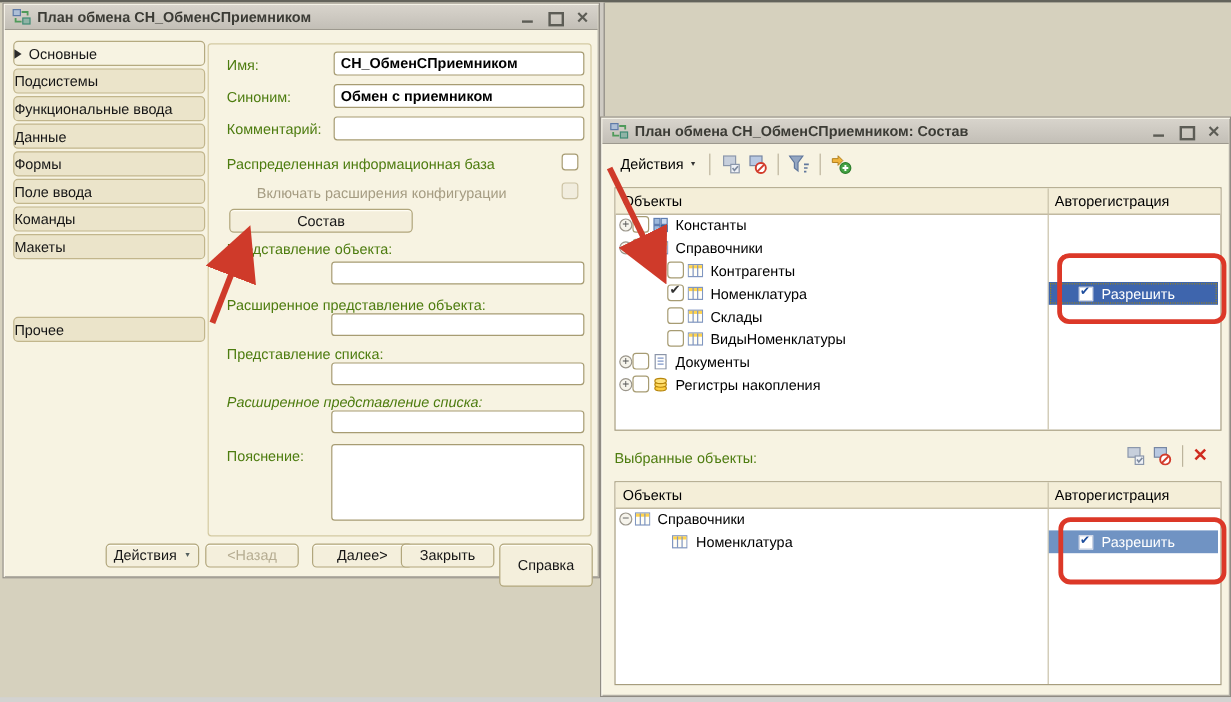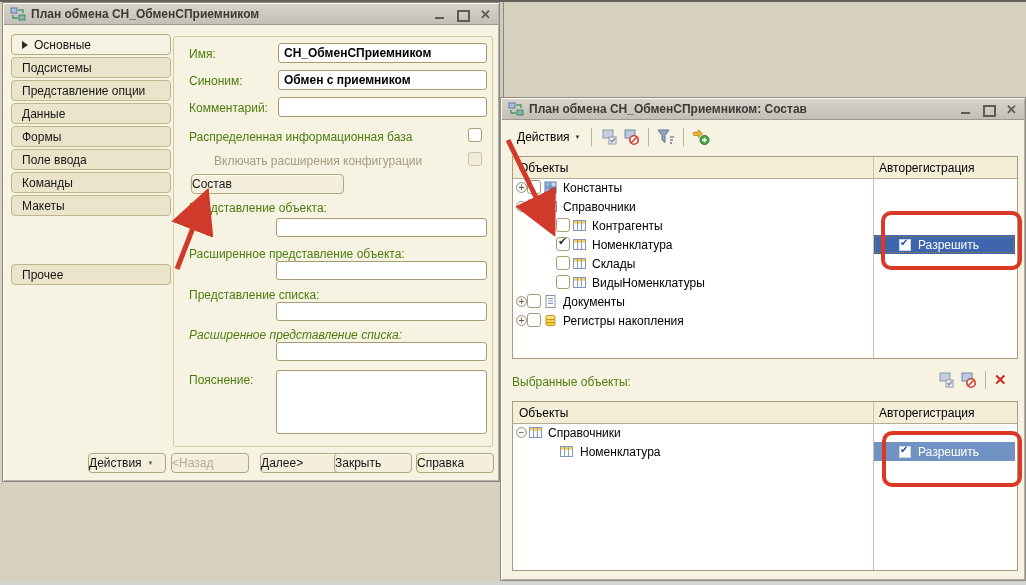--- a/index.html
+++ b/index.html
@@ -18,42 +18,42 @@
   .titlebar .title{font-weight:bold;font-size:12px;color:#3b3b35;white-space:nowrap;}
   .win-controls{margin-left:auto;display:flex;align-items:center;gap:10px;}
   .wc{width:13px;height:13px;position:relative;cursor:default;}
   .wc-min::after{content:"";position:absolute;left:2px;bottom:2px;width:9px;height:2px;background:#5c5c55;}
   .wc-max::after{content:"";position:absolute;left:1px;top:2px;width:9px;height:8px;border:2px solid #5c5c55;}
   .wc-close{font-size:13px;font-weight:bold;color:#5c5c55;line-height:13px;text-align:center;}
 
   
   .tab{position:absolute;left:8px;width:160px;height:21px;background:#ebe4ca;
     border:1px solid #c2b68c;border-radius:4px;display:flex;align-items:center;
-    padding-left:10px;box-sizing:border-box;font-size:12px;color:#161616;gap:6px;}
+    box-sizing:border-box;font-size:12px;color:#161616;gap:6px;}
   .tab.selected{background:#f7f3e2;border-color:#b5aa80;z-index:3;}
   .tab .marker{width:0;height:0;border-left:6px solid #2a2a2a;border-top:4px solid transparent;border-bottom:4px solid transparent;}
 
   .panel{position:absolute;left:170px;top:33px;width:320px;height:411px;
     border:1px solid #d4caa2;border-radius:3px;box-sizing:border-box;}
 
   .lab{position:absolute;font-size:12px;color:#4d7c0f;white-space:nowrap;}
   .lab.gray{color:#a59c82;}
   .tinput{position:absolute;height:20px;background:#fff;border:1px solid #a79c73;
     border-radius:3px;font-family:inherit;font-size:12px;padding:0 5px;box-sizing:border-box;color:#000;outline:none;font-weight:bold;}
   .tarea{position:absolute;background:#fff;border:1px solid #a79c73;border-radius:3px;
     font-family:inherit;font-size:12px;padding:2px 5px;box-sizing:border-box;resize:none;outline:none;}
   .cbx{position:absolute;width:14px;height:14px;background:#fff;border:1px solid #a79c73;
     border-radius:3px;box-sizing:border-box;}
   .cbx.disabled{background:#f1edde;border-color:#ccc3a4;}
   .cbx .chk{position:absolute;left:1px;top:-3px;font-size:11px;color:#333;}
   .cbx.partial{background:#ddd0a2;}
   .cbx.partial .chk{color:#8b8063;}
 
   .btn{position:absolute;background:#f4efdc;border:1px solid #b1a67c;border-radius:4px;
-    font-size:12px;color:#161616;display:flex;align-items:center;justify-content:flex-start;
+    font-size:12px;color:#161616;display:flex;align-items:center;justify-content:center;
     box-shadow:inset 0 1px 0 #fffdf4;box-sizing:border-box;gap:6px;cursor:default;}
   .btn.disabled{color:#b6ad92;}
   .dd-arrow{font-size:6px;color:#55605f;}
 
   
   .dtable{position:absolute;background:#fff;border:1px solid #a79d7d;box-sizing:border-box;}
   .thead{position:absolute;left:0;right:0;top:0;height:21px;background:#f4eed8;border-bottom:1px solid #b3ab92;}
   .th{position:absolute;top:0;height:21px;display:flex;align-items:center;font-size:12px;color:#000;}
   .col-div{position:absolute;top:0;bottom:0;left:360px;width:1px;background:#c9c1a8;}
   .trow{position:absolute;left:0;right:0;height:19px;}
@@ -103,21 +103,21 @@
     </div>
 
     <div class="tab selected" style="top:31px;">
       <span class="marker"></span>
       <span>Основные</span>
     </div>
     <div class="tab" style="top:54px;">
         <span>Подсистемы</span>
       </div>
     <div class="tab" style="top:77px;">
-        <span>Представление опции</span>
+        <span>Функциональные ввода</span>
       </div>
     <div class="tab" style="top:123px;">
         <span>Формы</span>
       </div>
     <div class="tab" style="top:100px;">
         <span>Данные</span>
       </div>
     <div class="tab" style="top:146px;">
         <span>Поле ввода</span>
       </div>
@@ -166,21 +166,21 @@
     </div>
     <div class="btn disabled" style="left:168px;top:450px;width:78px;height:20px;">
       <span>&lt;Назад</span>
     </div>
     <div class="btn" style="left:257px;top:450px;width:84px;height:20px;">
       <span>Далее&gt;</span>
     </div>
     <div class="btn" style="left:331px;top:450px;width:78px;height:20px;">
       <span>Закрыть</span>
     </div>
-    <div class="btn" style="left:413px;top:450px;width:78px;height:20px;">
+    <div class="btn" style="left:413px;top:450px;width:78px;height:36px;">
       <span>Справка</span>
     </div>
   </div>
 
   <div class="window" style="left:500px;top:97px;width:524px;height:482px;">
     <div class="titlebar">
       <svg width="16" height="14" viewBox="0 0 16 14">
         <rect x="1" y="1" width="6" height="5" fill="#aebfd6" stroke="#5e7ba8"></rect>
         <rect x="9" y="8" width="6" height="5" fill="#8fb3a6" stroke="#3e8a74"></rect>
         <path d="M8 3 l5 0 l0 3" fill="none" stroke="#4f9a5a" stroke-width="1.5"></path>

